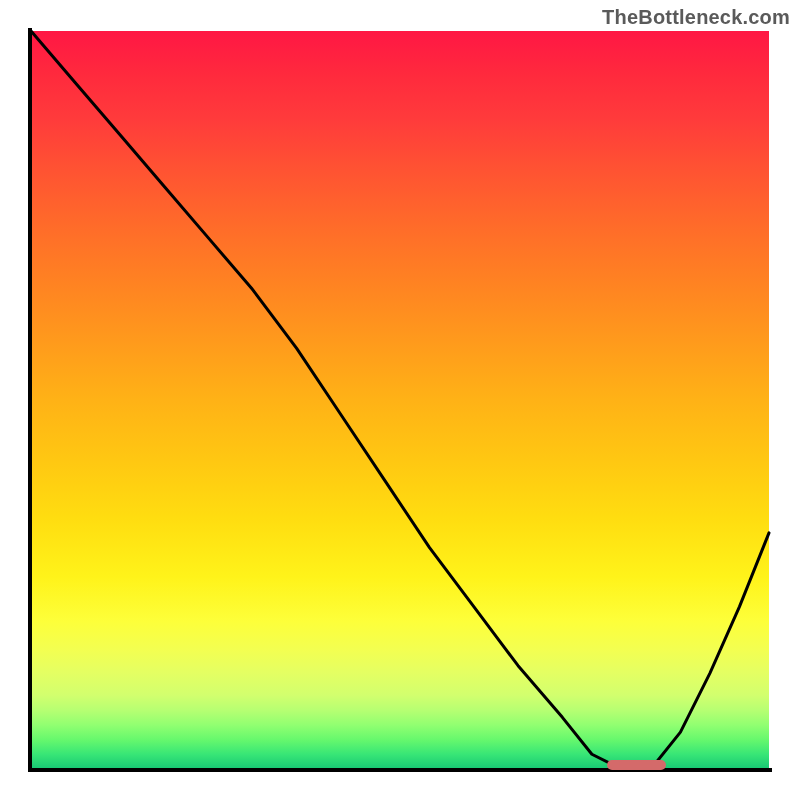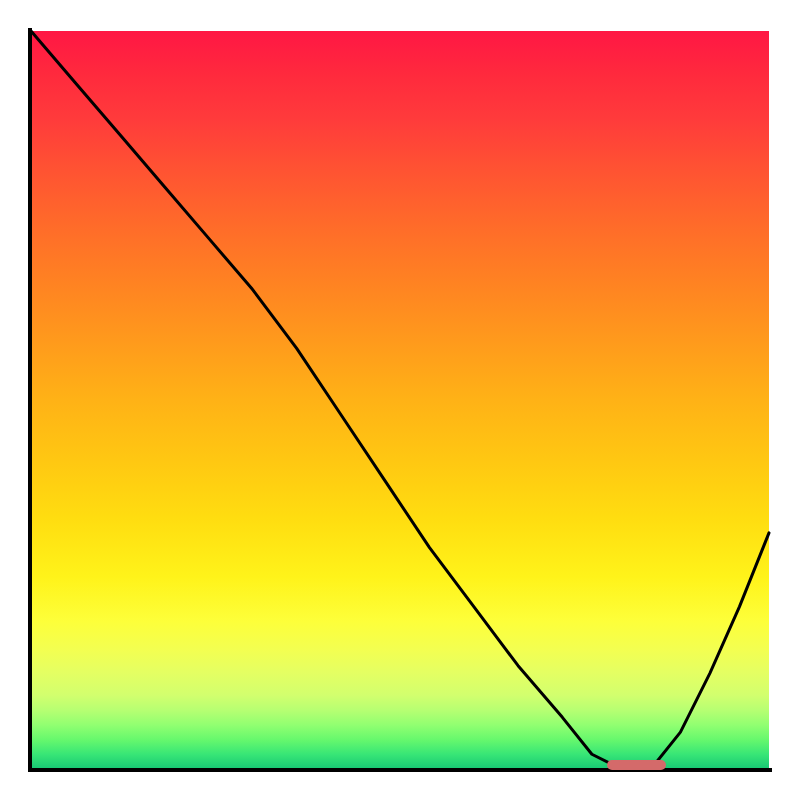--- a/index.html
+++ b/index.html
@@ -92,13 +92,14 @@
 
   <div class="axis-line" style="left:28px; top:28px; width:4px; height:744px;"></div>
   <div class="axis-line" style="left:28px; top:768px; width:744px; height:4px;"></div>
 
   <svg class="curve-svg" viewBox="0 0 100 100" preserveAspectRatio="none">
     <path id="curve-path" class="curve-path" vector-effect="non-scaling-stroke" d="M0.00 0.00 L6.00 7.00 L12.00 14.00 L18.00 21.00 L24.00 28.00 L30.00 35.00 L36.00 43.00 L42.00 52.00 L48.00 61.00 L54.00 70.00 L60.00 78.00 L66.00 86.00 L72.00 93.00 L76.00 98.00 L80.00 100.00 L84.00 100.00 L88.00 95.00 L92.00 87.00 L96.00 78.00 L100.00 68.00"></path>
   </svg>
 
   <div id="marker" class="marker" style="left: 606.64px; width: 59.04px; top: 760.31px;"></div>
 
+  <div class="watermark">TheBottleneck.com</div>
 </div>
 
 </body></html>

